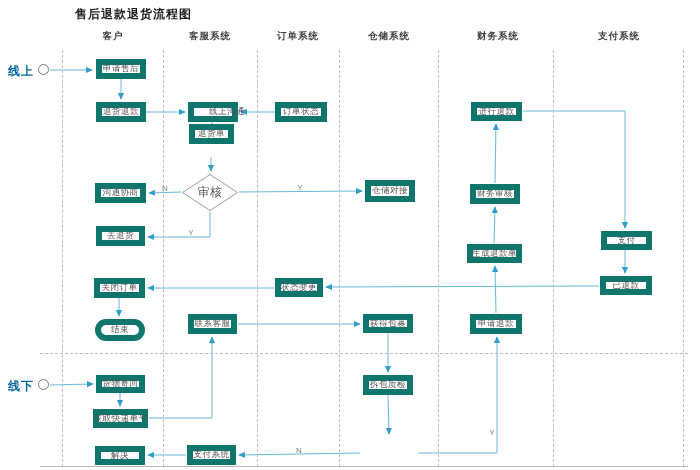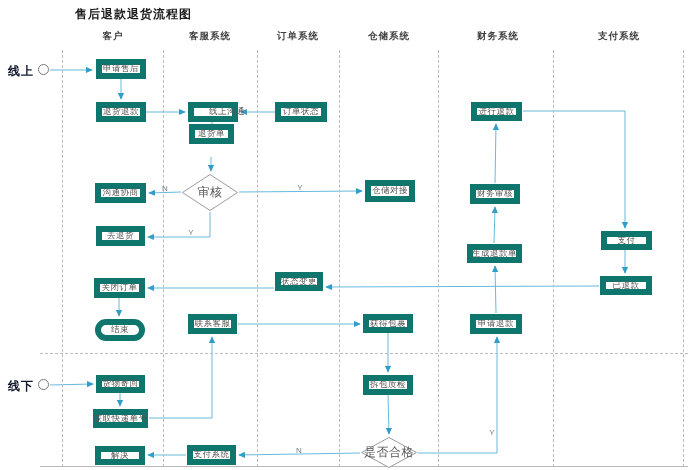--- a/index.html
+++ b/index.html
@@ -3,21 +3,21 @@
 <meta charset="utf-8">
 <style>
   html,body{margin:0;padding:0;background:#fff;}
   #canvas{position:relative;width:700px;height:470px;background:#ffffff;overflow:hidden;
           font-family:"Liberation Sans","DejaVu Sans",sans-serif;}
   .title{position:absolute;left:75px;top:6px;font-size:12px;font-weight:bold;color:#1b1b1b;letter-spacing:1px;}
   .lane-header{position:absolute;top:30px;width:84px;text-align:center;font-size:9.5px;font-weight:600;color:#3e3e3e;letter-spacing:1px;}
   .vline{position:absolute;top:50px;height:417px;width:0;border-left:1px dashed #bcbcbc;}
   .hline{position:absolute;height:0;border-top:1px dashed #bcbcbc;}
   .solidline{position:absolute;height:0;border-top:1px solid #b9b9b9;}
-  .row-label{position:absolute;font-size:12px;font-weight:bold;color:#0f172a;letter-spacing:1px;}
+  .row-label{position:absolute;font-size:12px;font-weight:bold;color:#0369a1;letter-spacing:1px;}
   .start-circle{position:absolute;width:11px;height:11px;border:1.5px solid #7a7a7a;border-radius:50%;background:#fff;box-sizing:border-box;}
   .node{position:absolute;display:flex;align-items:center;justify-content:center;background:#fff;
         border:6px solid #0f766e;font-size:8.5px;color:#555;white-space:nowrap;box-sizing:border-box;letter-spacing:0.5px;}
   .node.ellipse{border-radius:11px;}
   .node.diamond{border:none;background:transparent;}
   .node.diamond svg{position:absolute;left:0;top:0;}
   .node.diamond span{position:relative;z-index:1;font-size:12px;}
   .edge-label{position:absolute;font-size:8px;color:#6f7f88;transform:translate(-50%,-50%);z-index:2;}
   #edges{position:absolute;left:0;top:0;pointer-events:none;}
 </style>
@@ -88,37 +88,31 @@
         <polygon points="28,0.5 55.5,18.5 28,36.5 0.5,18.5" fill="#fff" stroke="#9b9b9b" stroke-width="1"></polygon>
       </svg>
       <span>审核</span>
     </div>
     <div class="node" style="left: 95px; top: 183px; width: 51px; height: 20px;">沟通协商</div>
     <div class="node" style="left: 96px; top: 226px; width: 49px; height: 20px;">去退货</div>
     <div class="node" style="left: 365px; top: 180px; width: 50px; height: 22px;">仓储对接</div>
     <div class="node" style="left: 94px; top: 278px; width: 51px; height: 20px;">关闭订单</div>
     <div class="node ellipse" style="left: 95px; top: 319px; width: 50px; height: 22px;">结束</div>
     <div class="node" style="left: 188px; top: 314px; width: 49px; height: 20px;">联系客服</div>
-    <div class="node" style="left: 275px; top: 272px; width: 48px; height: 19px; text-align: right;">状态变更</div>
+    <div class="node" style="left: 275px; top: 278px; width: 48px; height: 19px; text-align: right;">状态变更</div>
     <div class="node" style="left: 471px; top: 102px; width: 51px; height: 19px;">进行退款</div>
     <div class="node" style="left: 470px; top: 184px; width: 50px; height: 20px;">财务审核</div>
     <div class="node" style="left: 467px; top: 244px; width: 55px; height: 19px;">生成退款单</div>
     <div class="node" style="left: 470px; top: 314px; width: 52px; height: 20px;">申请退款</div>
     <div class="node" style="left: 601px; top: 231px; width: 51px; height: 19px;">支付</div>
     <div class="node" style="left: 600px; top: 276px; width: 52px; height: 19px;">已退款</div>
     <div class="node" style="left: 96px; top: 375px; width: 49px; height: 18px;">货物寄回</div>
     <div class="node" style="left: 93px; top: 409px; width: 55px; height: 19px;">获取快递单号</div>
     <div class="node" style="left: 95px; top: 446px; width: 50px; height: 19px;">解决</div>
     <div class="node" style="left: 187px; top: 445px; width: 49px; height: 20px;">支付系统</div>
-    <div class="node diamond" style="left: 361px; top: 437px; width: 56px; height: 31px;">
-      <svg width="56" height="31">
-        <polygon points="28,0.5 55.5,15.5 28,30.5 0.5,15.5" fill="#fff" stroke="#9b9b9b" stroke-width="1"></polygon>
-      </svg>
-      <span>是否合格</span>
-    </div>
     <div class="node" style="left: 363px; top: 375px; width: 50px; height: 20px;">拆包质检</div>
     <div class="node" style="left: 363px; top: 314px; width: 50px; height: 19px;">获得包裹</div>
     <div class="edge-label" style="left: 165px; top: 188px;">N</div>
     <div class="edge-label" style="left: 300px; top: 187px;">Y</div>
     <div class="edge-label" style="left: 191px; top: 232px;">Y</div>
     <div class="edge-label" style="left: 299px; top: 450px;">N</div>
     <div class="edge-label" style="left: 492px; top: 432px;">Y</div>
   </div>
 
 </body></html>

